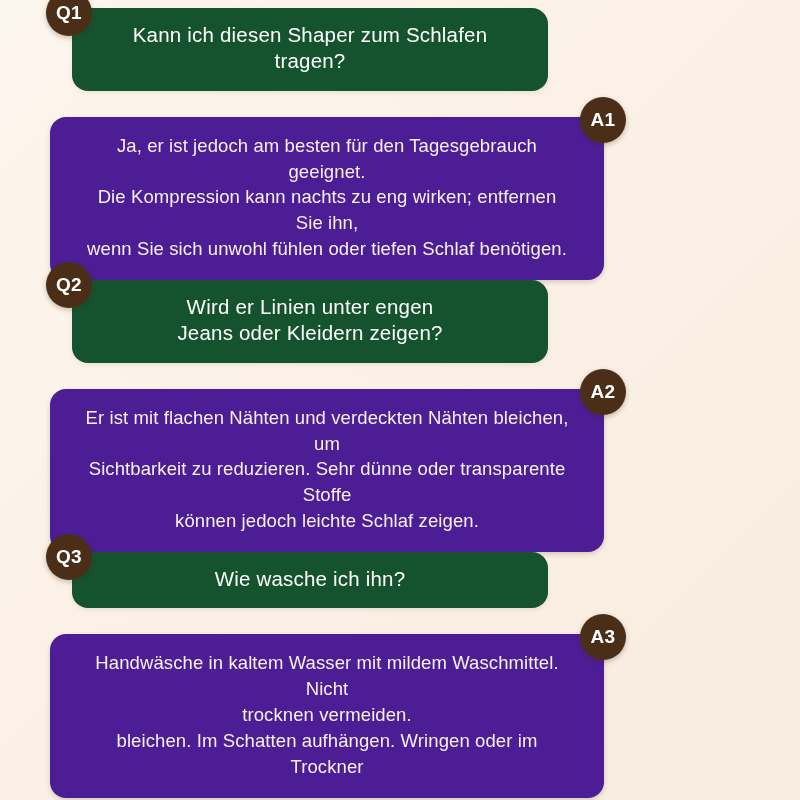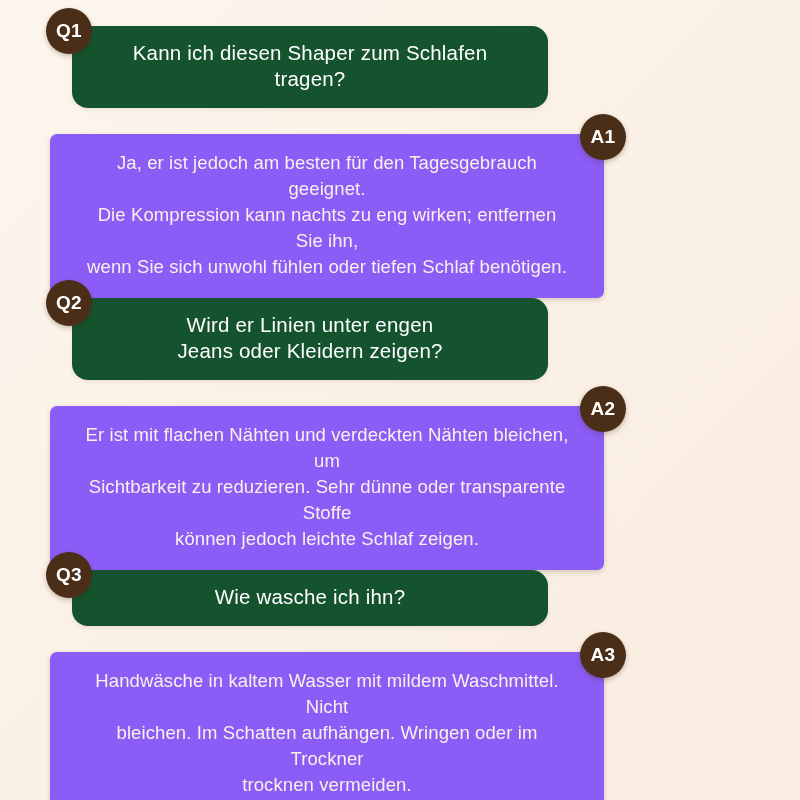--- a/index.html
+++ b/index.html
@@ -14,20 +14,21 @@
     overflow: hidden;
   }
   .faq {
     position: relative;
     width: 664px;
     height: 800px;
     box-sizing: border-box;
     padding: 26px 40px 20px 40px;
     display: flex;
     flex-direction: column;
+    justify-content: center;
   }
   .pair {
     position: relative;
   }
   
   .q-row {
     position: relative;
     margin-left: 32px;
     margin-right: 76px;
   }
@@ -68,22 +69,22 @@
     right: -22px;
     top: -20px;
   }
   
   .a-row {
     position: relative;
     margin-left: 10px;
     margin-right: 20px;
   }
   .a-bubble {
-    background: #8b5cf6;
-    border-radius: 7px;
+    background: #4c1d95;
+    border-radius: 16px;
     color: #f7f1ea;
     text-align: center;
     padding: 16px 34px 18px 34px;
     font-size: 18.5px;
     line-height: 1.4;
     letter-spacing: 0.1px;
     box-shadow: 0 2px 5px rgba(60, 38, 22, 0.2);
   }
   .a-bubble .line {
     display: block;
@@ -142,19 +143,19 @@
       <div class="badge badge-q">Q3</div>
       <div class="q-bubble">
         <span class="line">Wie wasche ich ihn?</span>
       </div>
     </div>
     <div class="sp-1"></div>
     <div class="a-row">
       <div class="badge badge-a">A3</div>
       <div class="a-bubble">
         <span class="line">Handwäsche in kaltem Wasser mit mildem Waschmittel. Nicht</span>
+        <span class="line">trocknen vermeiden.</span>
         <span class="line">bleichen. Im Schatten aufhängen. Wringen oder im Trockner</span>
-        <span class="line">trocknen vermeiden.</span>
       </div>
     </div>
   </div>
 
 </div>
 
 </body></html>

